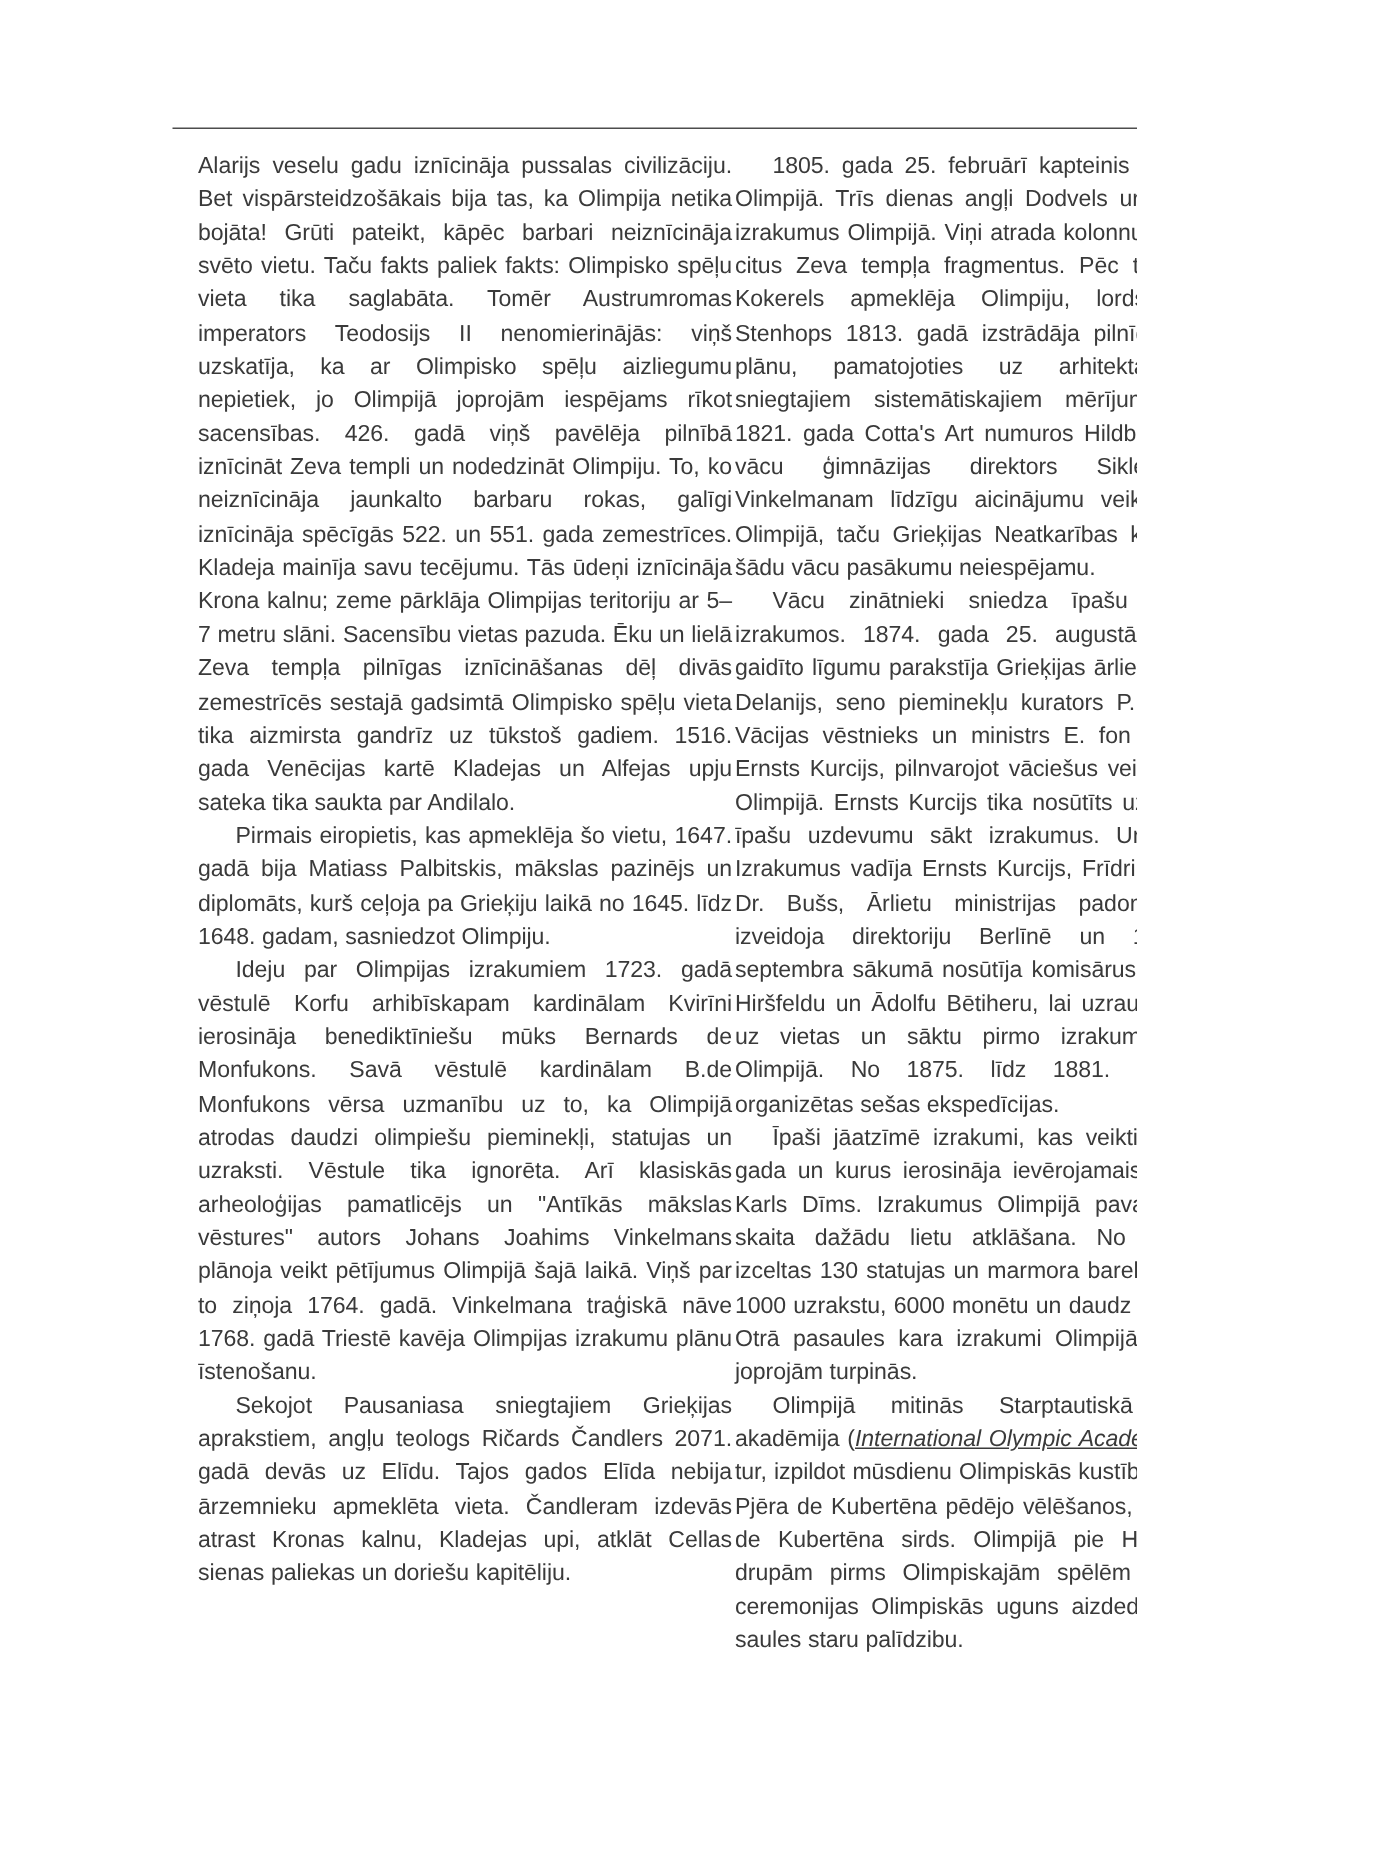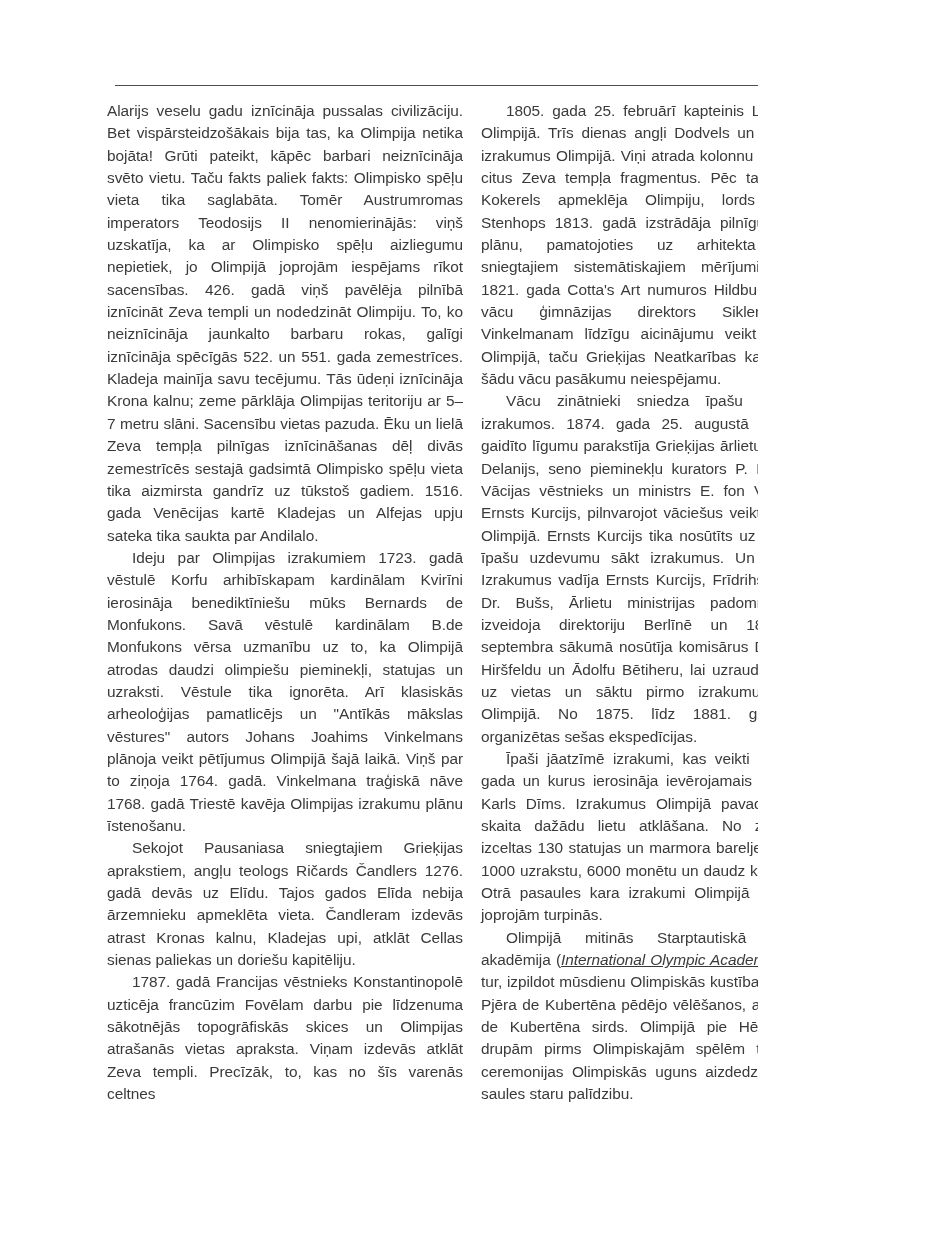--- a/index.html
+++ b/index.html
@@ -28,25 +28,25 @@
   .pagenum {
     display: block;
     text-align: right;
     font-size: 13.5px;
     line-height: 18px;
     color: #3f3f3f;
     padding-right: 1px;
   }
   .content {
     position: absolute;
-    left: 107px;
+    left: 132px;
     top: 100px;
     width: 730px;
     display: flex;
-    gap: 18px;
+    gap: 2px;
   }
   .col {
     width: 356px;
     flex: 0 0 356px;
   }
   .col p {
     margin: 0;
     text-align: justify;
     font-size: 15.4px;
     line-height: 22.35px;
@@ -68,23 +68,23 @@
 <div class="page">
 
   <div class="header">
     <span class="pagenum">37</span>
   </div>
 
   <div class="content">
 
     <div class="col">
       <p class="no-indent">Alarijs veselu gadu iznīcināja pussalas civilizāciju. Bet vispārsteidzošākais bija tas, ka Olimpija netika bojāta! Grūti pateikt, kāpēc barbari neiznīcināja svēto vietu. Taču fakts paliek fakts: Olimpisko spēļu vieta tika saglabāta. Tomēr Austrumromas imperators Teodosijs II nenomierinājās: viņš uzskatīja, ka ar Olimpisko spēļu aizliegumu nepietiek, jo Olimpijā joprojām iespējams rīkot sacensības. 426. gadā viņš pavēlēja pilnībā iznīcināt Zeva templi un nodedzināt Olimpiju. To, ko neiznīcināja jaunkalto barbaru rokas, galīgi iznīcināja spēcīgās 522. un 551. gada zemestrīces. Kladeja mainīja savu tecējumu. Tās ūdeņi iznīcināja Krona kalnu; zeme pārklāja Olimpijas teritoriju ar 5–7 metru slāni. Sacensību vietas pazuda. Ēku un lielā Zeva tempļa pilnīgas iznīcināšanas dēļ divās zemestrīcēs sestajā gadsimtā Olimpisko spēļu vieta tika aizmirsta gandrīz uz tūkstoš gadiem. 1516. gada Venēcijas kartē Kladejas un Alfejas upju sateka tika saukta par Andilalo.</p>
+      <p>Pirmais eiropietis, kas apmeklēja šo vietu, 1647. gadā bija Matiass Palbitskis, mākslas pazinējs un diplomāts, kurš ceļoja pa Grieķiju laikā no 1645. līdz 1648. gadam, sasniedzot Olimpiju.</p>
       <p>Ideju par Olimpijas izrakumiem 1723. gadā vēstulē Korfu arhibīskapam kardinālam Kvirīni ierosināja benediktīniešu mūks Bernards de Monfukons. Savā vēstulē kardinālam B.de Monfukons vērsa uzmanību uz to, ka Olimpijā atrodas daudzi olimpiešu pieminekļi, statujas un uzraksti. Vēstule tika ignorēta. Arī klasiskās arheoloģijas pamatlicējs un "Antīkās mākslas vēstures" autors Johans Joahims Vinkelmans plānoja veikt pētījumus Olimpijā šajā laikā. Viņš par to ziņoja 1764. gadā. Vinkelmana traģiskā nāve 1768. gadā Triestē kavēja Olimpijas izrakumu plānu īstenošanu.</p>
-      <p>Sekojot Pausaniasa sniegtajiem Grieķijas aprakstiem, angļu teologs Ričards Čandlers 1276. gadā devās uz Elīdu. Tajos gados Elīda nebija ārzemnieku apmeklēta vieta. Čandleram izdevās atrast Kronas kalnu, Kladejas upi, atklāt Cellas sienas paliekas un doriešu kapitēliju.</p>
-      <p>1787. gadā Francijas vēstnieks Konstantinopolē uzticēja francūzim Fovēlam darbu pie līdzenuma sākotnējās topogrāfiskās skices un Olimpijas atrašanās vietas apraksta. Viņam izdevās atklāt Zeva templi. Precīzāk, to, kas no šīs varenās celtnes</p>
+      <p>Sekojot Pausaniasa sniegtajiem Grieķijas aprakstiem, angļu teologs Ričards Čandlers 2071. gadā devās uz Elīdu. Tajos gados Elīda nebija ārzemnieku apmeklēta vieta. Čandleram izdevās atrast Kronas kalnu, Kladejas upi, atklāt Cellas sienas paliekas un doriešu kapitēliju.</p>
     </div>
 
     <div class="col">
       <p>1805. gada 25. februārī kapteinis Liks ieradās Olimpijā. Trīs dienas angļi Dodvels un Gels veica izrakumus Olimpijā. Viņi atrada kolonnu paliekas un citus Zeva tempļa fragmentus. Pēc tam, kad arī Kokerels apmeklēja Olimpiju, lords Spensers Stenhops 1813. gadā izstrādāja pilnīgu Olimpijas plānu, pamatojoties uz arhitekta Allasona sniegtajiem sistemātiskajiem mērījumiem. Trijos 1821. gada Cotta's Art numuros Hildburghauzenes vācu ģimnāzijas direktors Siklers izteica Vinkelmanam līdzīgu aicinājumu veikt izrakumus Olimpijā, taču Grieķijas Neatkarības karš padarīja šādu vācu pasākumu neiespējamu.</p>
       <p>Vācu zinātnieki sniedza īpašu ieguldījumu izrakumos. 1874. gada 25. augustā Atēnās ilgi gaidīto līgumu parakstīja Grieķijas ārlietu ministrs J. Delanijs, seno pieminekļu kurators P. Eustratiads, Vācijas vēstnieks un ministrs E. fon Vāgners un Ernsts Kurcijs, pilnvarojot vāciešus veikt izrakumus Olimpijā. Ernsts Kurcijs tika nosūtīts uz Olimpiju ar īpašu uzdevumu sākt izrakumus. Un tie sākās! Izrakumus vadīja Ernsts Kurcijs, Frīdrihs Adlers un Dr. Bušs, Ārlietu ministrijas padomnieks. Viņi izveidoja direktoriju Berlīnē un 1875. gada septembra sākumā nosūtīja komisārus Dr. Gustavu Hiršfeldu un Ādolfu Bētiheru, lai uzraudzītu darbus uz vietas un sāktu pirmo izrakumu kampaņu Olimpijā. No 1875. līdz 1881. gadam tika organizētas sešas ekspedīcijas.</p>
       <p>Īpaši jāatzīmē izrakumi, kas veikti kopš 1936. gada un kurus ierosināja ievērojamais vēsturnieks Karls Dīms. Izrakumus Olimpijā pavadīja milzīga skaita dažādu lietu atklāšana. No zemes tika izceltas 130 statujas un marmora bareljefi, aptuveni 1000 uzrakstu, 6000 monētu un daudz kas cits. Pēc Otrā pasaules kara izrakumi Olimpijā atsākās un joprojām turpinās.</p>
       <p><span>Olimpijā mitinās Starptautiskā Olimpiskā akadēmija (</span><span class="i">International Olympic Academy</span><span>, </span><span class="i">IOA</span><span>) un tur, izpildot mūsdienu Olimpiskās kustības dibinātāja Pjēra de Kubertēna pēdējo vēlēšanos, apglabāta P. de Kubertēna sirds. Olimpijā pie Hēras tempļa drupām pirms Olimpiskajām spēlēm tiek rīkotas ceremonijas Olimpiskās uguns aizdedzināšanai ar saules staru palīdzibu.</span></p>
     </div>
 
   </div>

